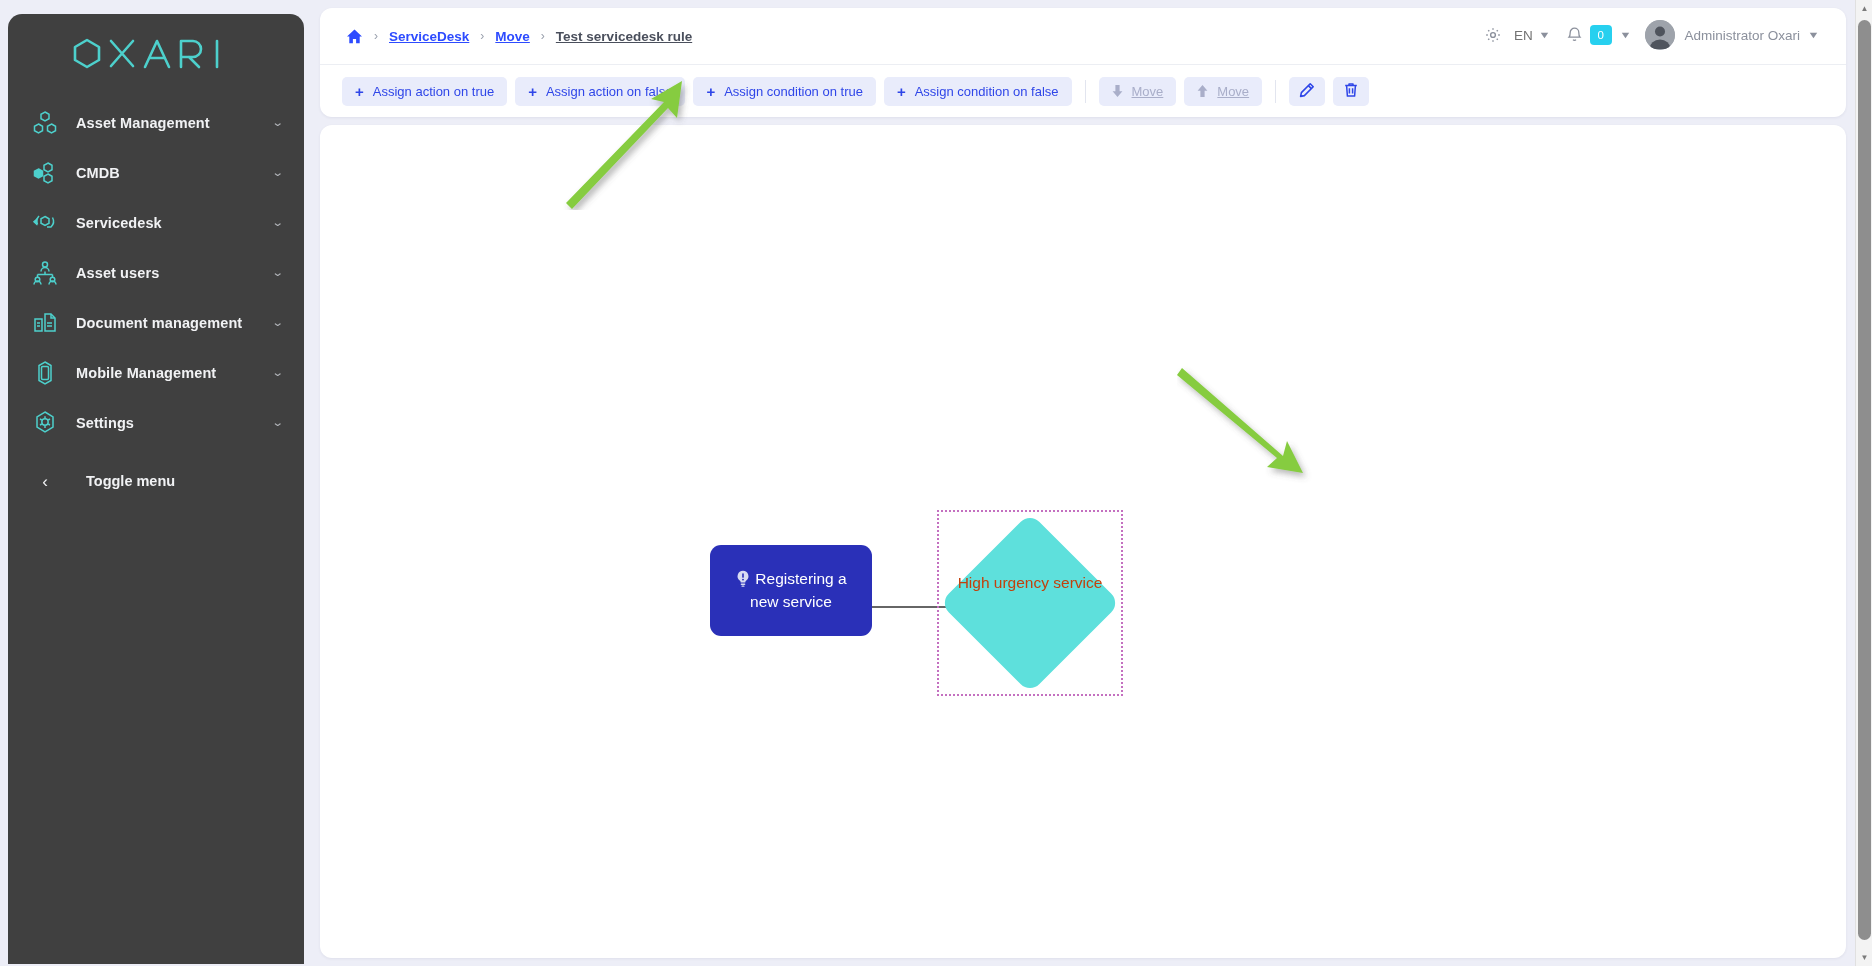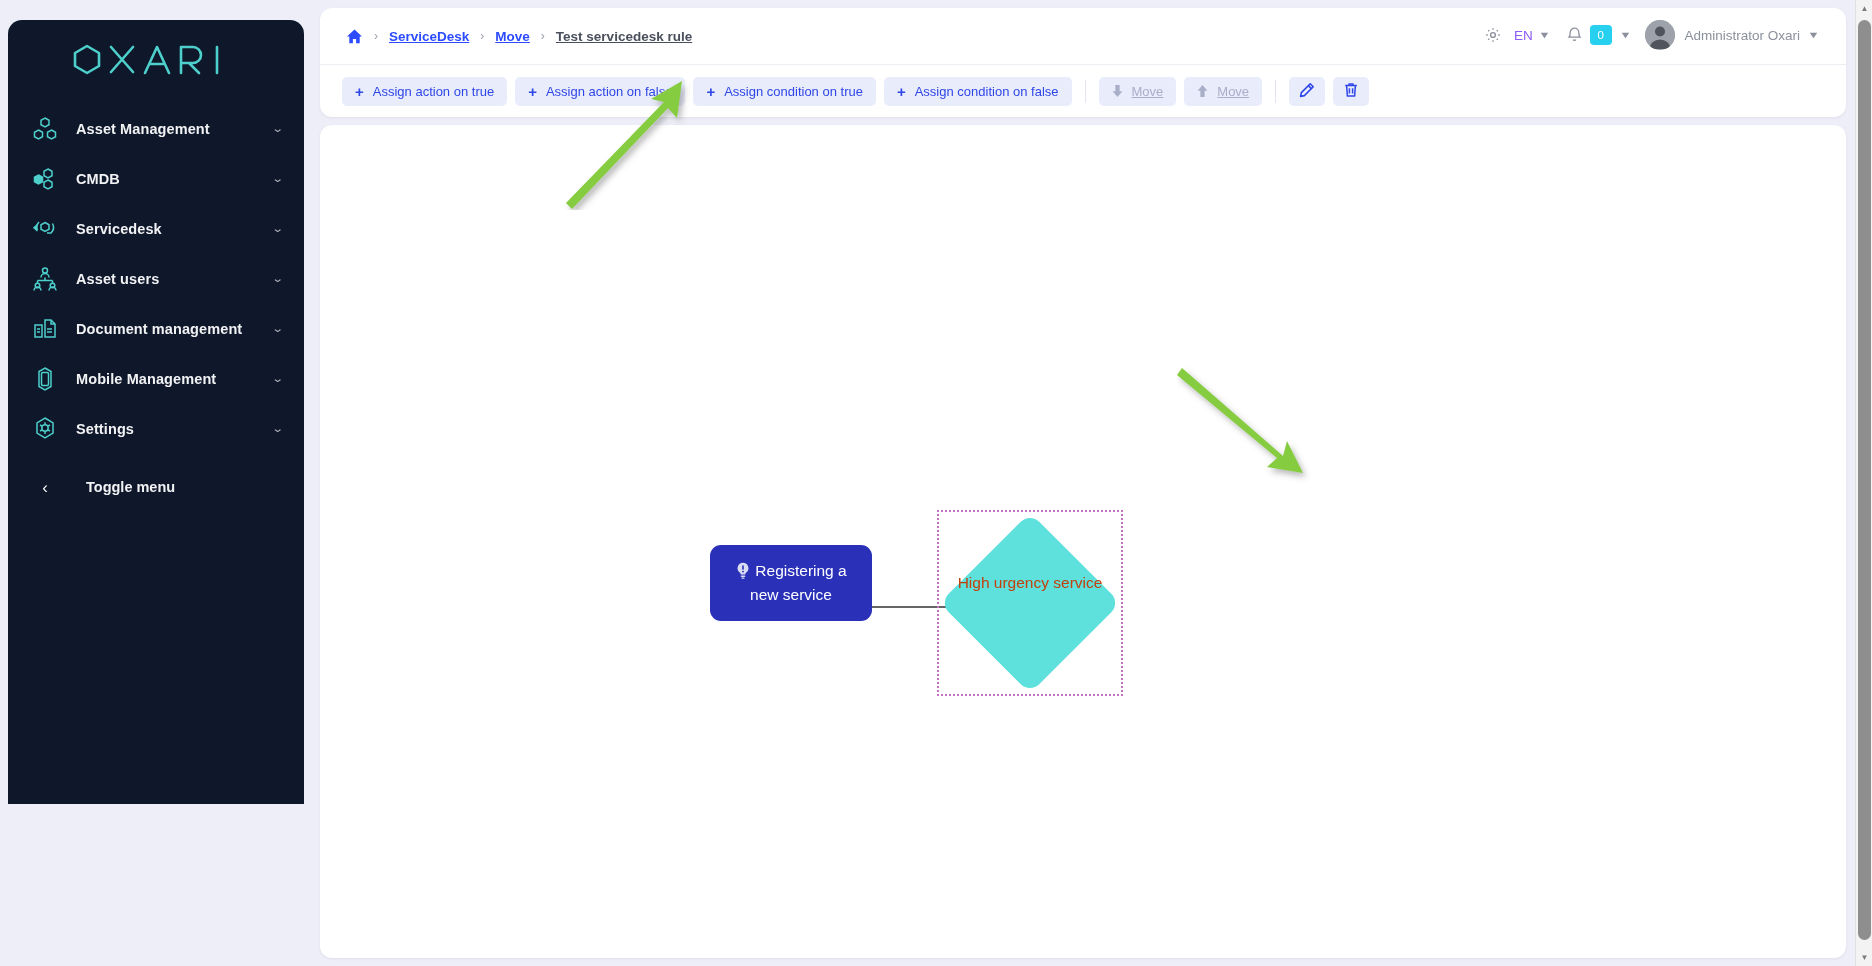--- a/index.html
+++ b/index.html
@@ -7,23 +7,23 @@
   html, body {
     width: 1872px; height: 966px;
     overflow: hidden;
     background: #edeef7;
     font-family: "Liberation Sans", sans-serif;
   }
   .app { position: relative; width: 1872px; height: 966px; display: flex; }
 
   
   .sidebar {
-    position: absolute; left: 8px; top: 20px;
-    width: 296px; height: 784px;
-    background: #0f172a;
+    position: absolute; left: 8px; top: 14px;
+    width: 296px; height: 950px;
+    background: #404040;
     border-radius: 14px 14px 0 0;
     overflow: hidden;
     flex: none;
   }
   .brand {
     height: 78px;
     display: flex; align-items: center; justify-content: center;
   }
   .brand svg { display: block; }
   .nav { padding-top: 6px; }
@@ -125,21 +125,21 @@
     position: absolute; left: 8px; top: 125px;
     width: 1526px; height: 833px;
     overflow: hidden;
   }
   .canvas { position: absolute; inset: 0; }
 
   
   .node-action {
     position: absolute;
     left: 390px; top: 420px;
-    width: 162px; height: 76px;
+    width: 162px; height: 91px;
     background: #2a30b8;
     border-radius: 11px;
     display: flex; align-items: center; justify-content: center;
     color: #ffffff; font-size: 15.5px; line-height: 1.32;
     text-align: center; padding: 0 12px;
     cursor: pointer;
   }
   .node-action .lbl { display: inline; }
   .alert-ico {
     display: inline-block; vertical-align: -3px;
@@ -446,21 +446,21 @@
 
     <div style="position:absolute; right:36px; top:20px; display:flex; align-items:center; gap:0;">
 
       <span style="display:flex;align-items:center;color:#8b909c;margin-right:13px;cursor:pointer;">
         <svg width="16" height="16" viewBox="0 0 16 16" fill="none" stroke="#8b909c" stroke-width="1.4">
           <circle cx="8" cy="8" r="2.4"></circle>
           <path d="M8,1.2 v1.6 M8,13.2 v1.6 M1.2,8 h1.6 M13.2,8 h1.6 M3.2,3.2 l1.1,1.1 M11.7,11.7 l1.1,1.1 M12.8,3.2 l-1.1,1.1 M4.3,11.7 l-1.1,1.1"></path>
         </svg>
       </span>
 
-      <span style="color:#8b5cf6;font-size:13.5px;margin-right:7px;cursor:pointer;">EN</span>
+      <span style="color:#737373;font-size:13.5px;margin-right:7px;cursor:pointer;">EN</span>
       <span style="color:#8b909c;font-size:9px;margin-right:18px;cursor:pointer;transform:scaleX(1.4);">▼</span>
 
       <span style="display:flex;align-items:center;color:#8b909c;margin-right:8px;cursor:pointer;">
         <svg width="15" height="16" viewBox="0 0 15 16" fill="none" stroke="#8b909c" stroke-width="1.3">
           <path d="M7.5,1.2 a4.3,4.3 0 0 1 4.3,4.3 c0,3.3 1.2,4.6 1.2,4.6 H2 s1.2,-1.3 1.2,-4.6 A4.3,4.3 0 0 1 7.5,1.2 z"></path>
           <path d="M6.1,12.6 a1.6,1.6 0 0 0 2.8,0"></path>
         </svg>
       </span>
 
       <span style="display:inline-flex;align-items:center;justify-content:center;min-width:22px;height:20px;padding:0 5px;background:#27d0ef;border-radius:4px;color:#ffffff;font-size:11.5px;margin-right:9px;cursor:pointer;">0</span>

